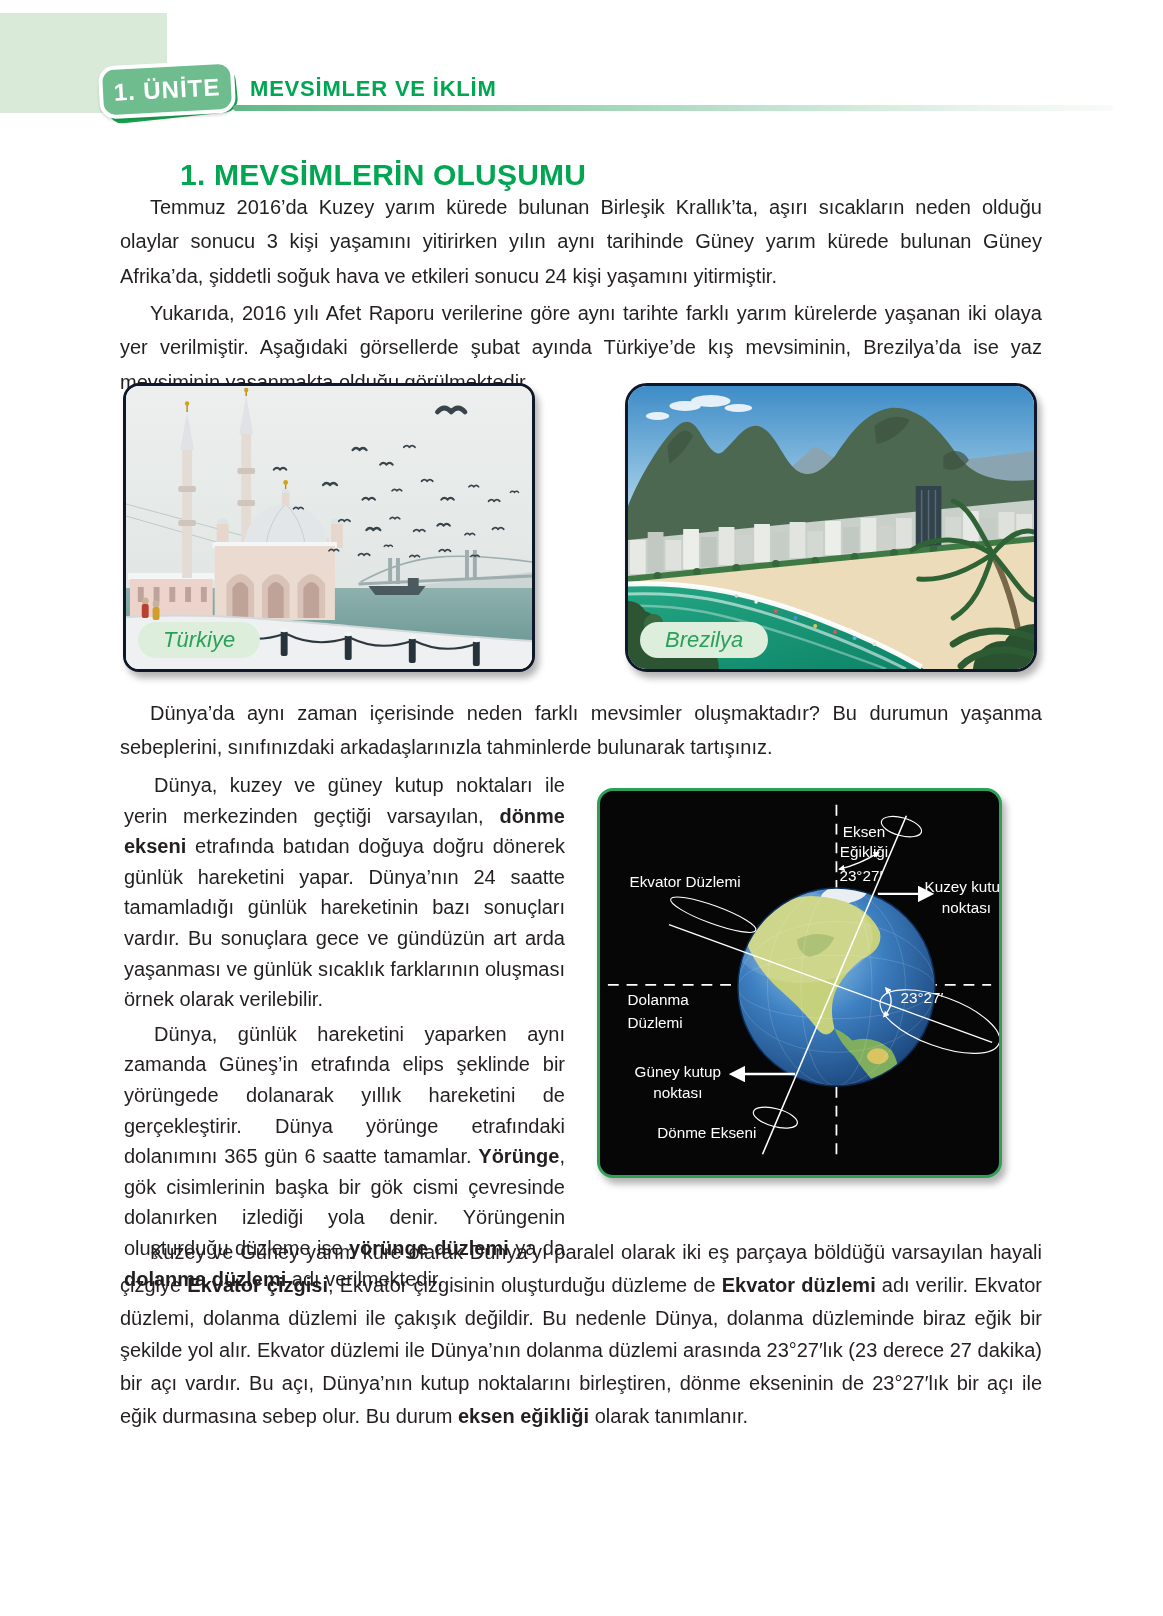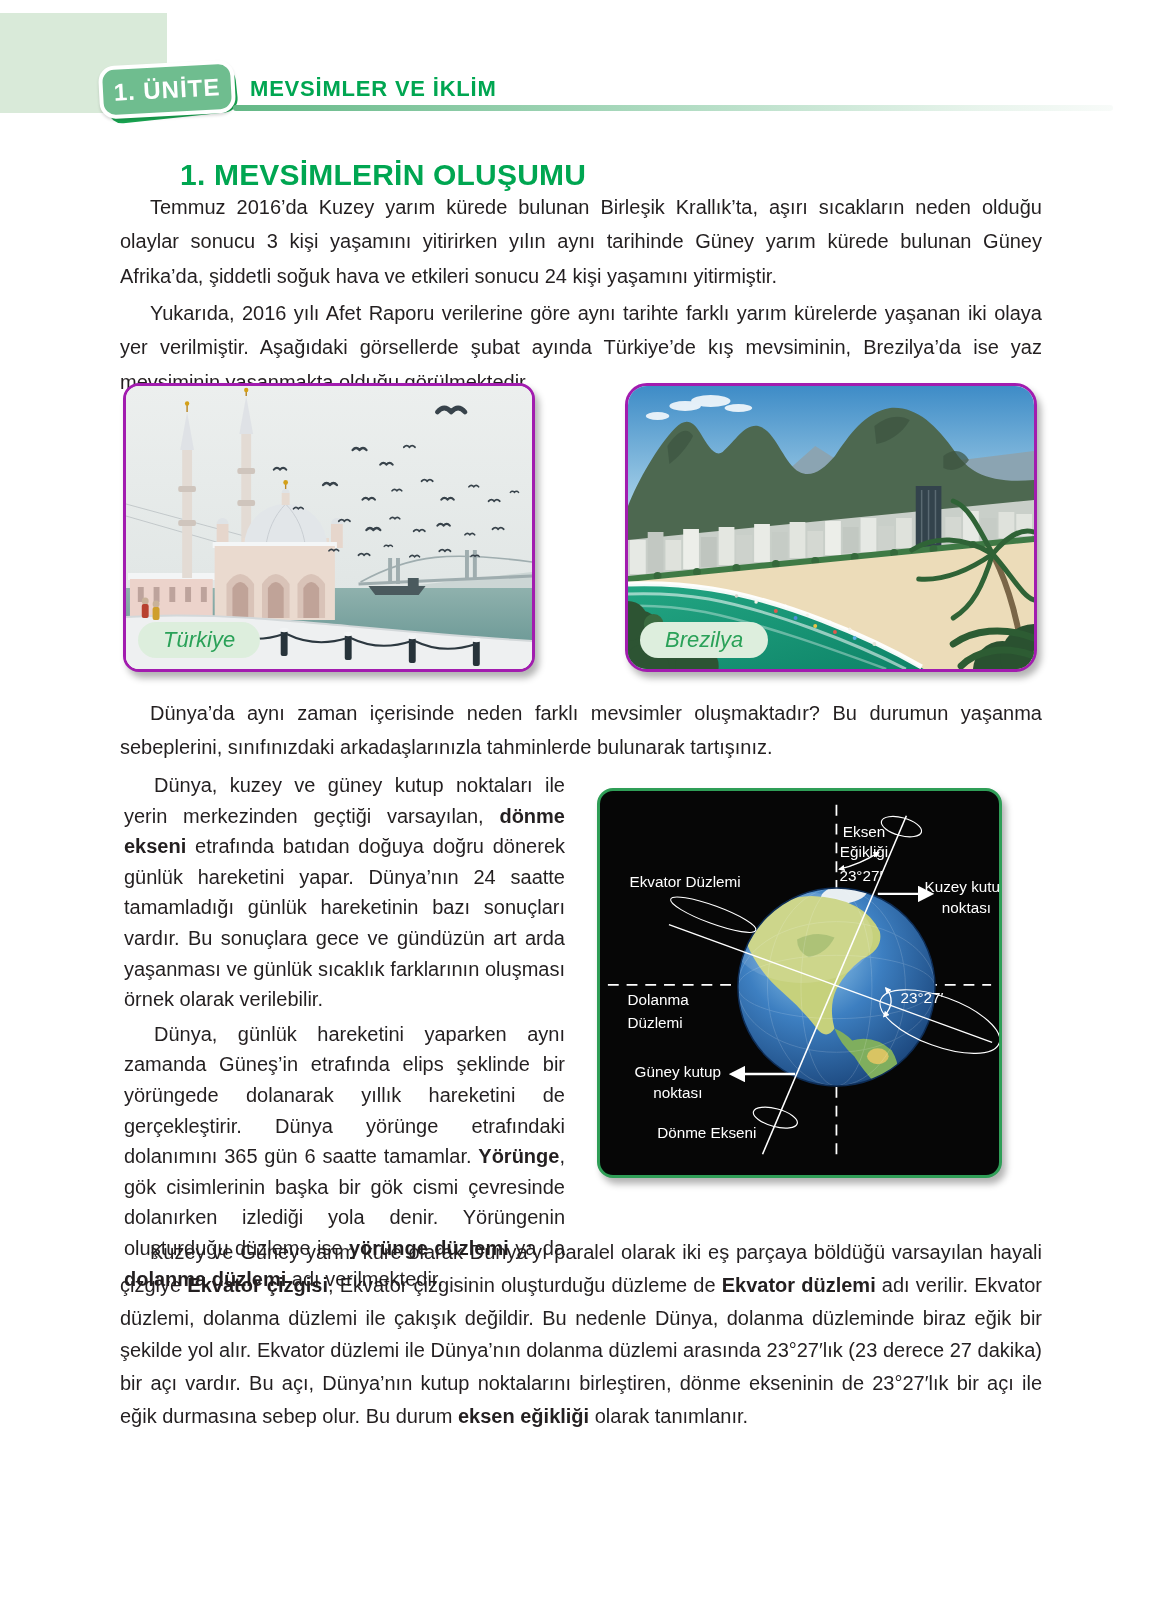--- a/index.html
+++ b/index.html
@@ -22,21 +22,21 @@
   .section-heading{position:absolute;left:135px;top:158px;font-size:30px;font-weight:bold;
                    color:#00a651;letter-spacing:.2px;margin-left:45px;}
   .para{position:absolute;left:120px;width:922px;margin:0;font-size:20px;line-height:1.72;
         text-align:justify;text-indent:30px;}
   .p1{top:190px;} .p2{top:296px;} .p3{top:696px;} .p6{top:1236px;line-height:1.64;}
   .left-col{position:absolute;left:120px;top:766px;width:449px;font-size:20px;line-height:1.53;
             text-align:justify;}
   .left-col p{margin:4px;text-indent:30px;}
   b{font-weight:bold;}
   
-  .figure{position:absolute;top:383px;width:412px;height:289px;border:3px solid #a21caf;
+  .figure{position:absolute;top:383px;width:412px;height:289px;border:3px solid #0f172a;
           border-radius:16px;overflow:hidden;background:#fff;box-sizing:border-box;
           box-shadow:4px 6px 7px rgba(0,0,0,.30);}
   .fig-turkey{left:123px;} .fig-brazil{left:625px;border-radius:22px;}
   .figure svg{display:block;width:100%;height:100%;}
   .fig-label{position:absolute;left:12px;bottom:11px;background:#ddeedd;border-radius:22px;
              padding:5px 25px;font-size:22px;font-style:italic;color:#2aa158;z-index:2;}
   
   .diagram{position:absolute;left:597px;top:788px;width:405px;height:390px;background:#060606;
            border:3px solid #2f9e57;border-radius:16px;box-sizing:border-box;overflow:hidden;
            box-shadow:4px 6px 7px rgba(0,0,0,.30);}

